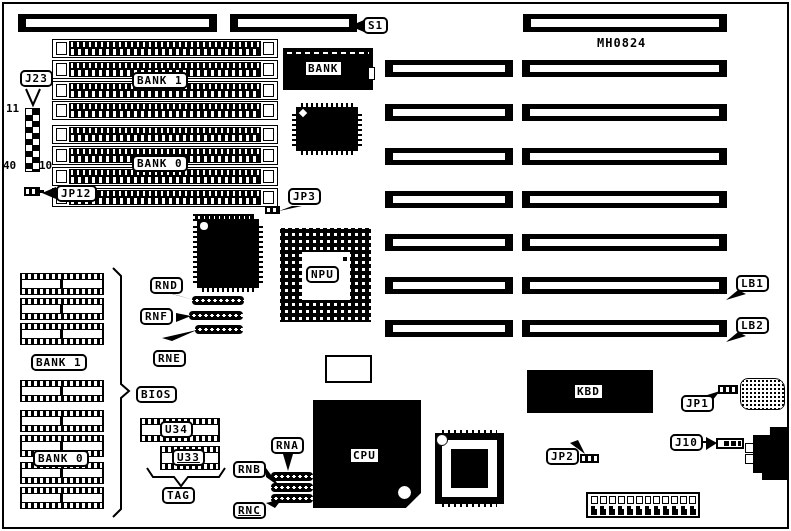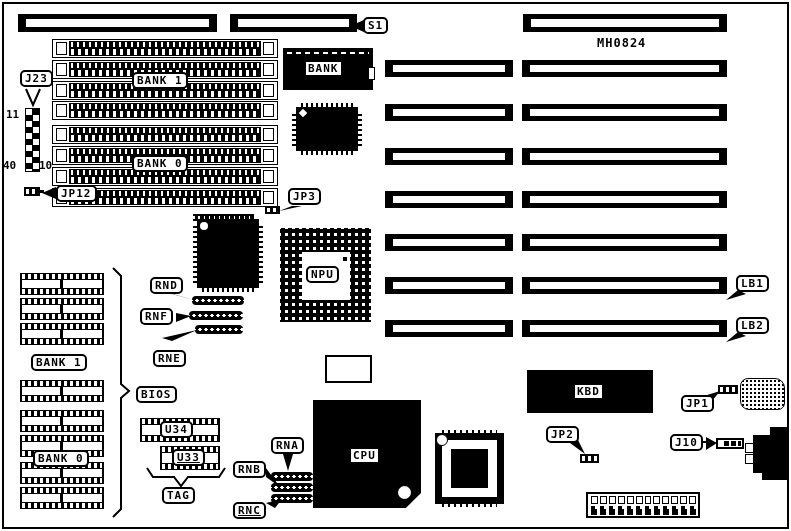--- a/index.html
+++ b/index.html
@@ -161,21 +161,21 @@
         <div class="t"></div>
         <div class="b"></div>
       </div>
     </div>
 
   <div class="callout" style="left:132px;top:72px;">BANK 1</div>
   <div class="callout" style="left:132px;top:155px;">BANK 0</div>
 
   <div class="callout" style="left:20px;top:70px;">J23</div>
   <div class="hdr" style="left:25px;top:108px;width:13px;height:62px;"></div>
-  <div class="pin-num" style="left:6px;top:103px;margin-top:6px;">11</div>
+  <div class="pin-num" style="left:6px;top:103px;">11</div>
   <div class="pin-num" style="left:3px;top:160px;">40</div>
   <div class="pin-num" style="left:39px;top:160px;text-align:right;">10</div>
 
   <div class="jmp" style="left:24px;top:187px;width:16px;height:9px;"></div>
   <div class="callout" style="left:56px;top:185px;">JP12</div>
   <div class="callout" style="left:288px;top:188px;">JP3</div>
   <div class="jmp" style="left:265px;top:206px;width:15px;height:8px;"></div>
 
   <div class="blackrect" style="left:193px;top:214px;width:61px;height:7px;background-image:repeating-linear-gradient(90deg,#fff 0 2px,#000 2px 5px);background-size:100% 3px;background-position:0 2px;background-repeat:no-repeat;"></div>
 
@@ -300,21 +300,21 @@
     <div class="lt" style="position:absolute;top:0;left:10px;right:10px;height:4px;background:repeating-linear-gradient(90deg,#000 0 2px,rgba(0,0,0,0) 2px 6px);"></div>
     <div style="position:absolute;bottom:0;left:10px;right:10px;height:4px;background:repeating-linear-gradient(90deg,#000 0 2px,rgba(0,0,0,0) 2px 6px);"></div>
     <div class="ring"></div>
     <div class="ctr"></div>
     <div class="dot-w" style="left:4px;top:4px;width:10px;height:10px;border:1px solid #000;"></div>
   </div>
 
   <div class="blackrect" style="left:527px;top:370px;width:126px;height:43px;"></div>
   <div class="chip-label" style="left:575px;top:385px;">KBD</div>
 
-  <div class="callout" style="left:546px;top:426px;text-align:center;">JP2</div>
+  <div class="callout" style="left:546px;top:448px;text-align:center;">JP2</div>
   <div class="jmp" style="left:580px;top:454px;width:19px;height:9px;"></div>
 
   <div class="callout" style="left:681px;top:395px;">JP1</div>
   <div class="jmp" style="left:718px;top:385px;width:20px;height:9px;"></div>
   <div style="position:absolute;left:740px;top:378px;width:43px;height:30px;border:1px solid #000;border-radius:8px 10px 7px 9px;
               background-image:radial-gradient(circle,#000 0.9px,rgba(0,0,0,0) 1px);background-size:4px 4px;"></div>
 
   <div class="callout" style="left:670px;top:434px;">J10</div>
   <div class="jmp4" style="left:716px;top:438px;width:28px;height:11px;"></div>
 

